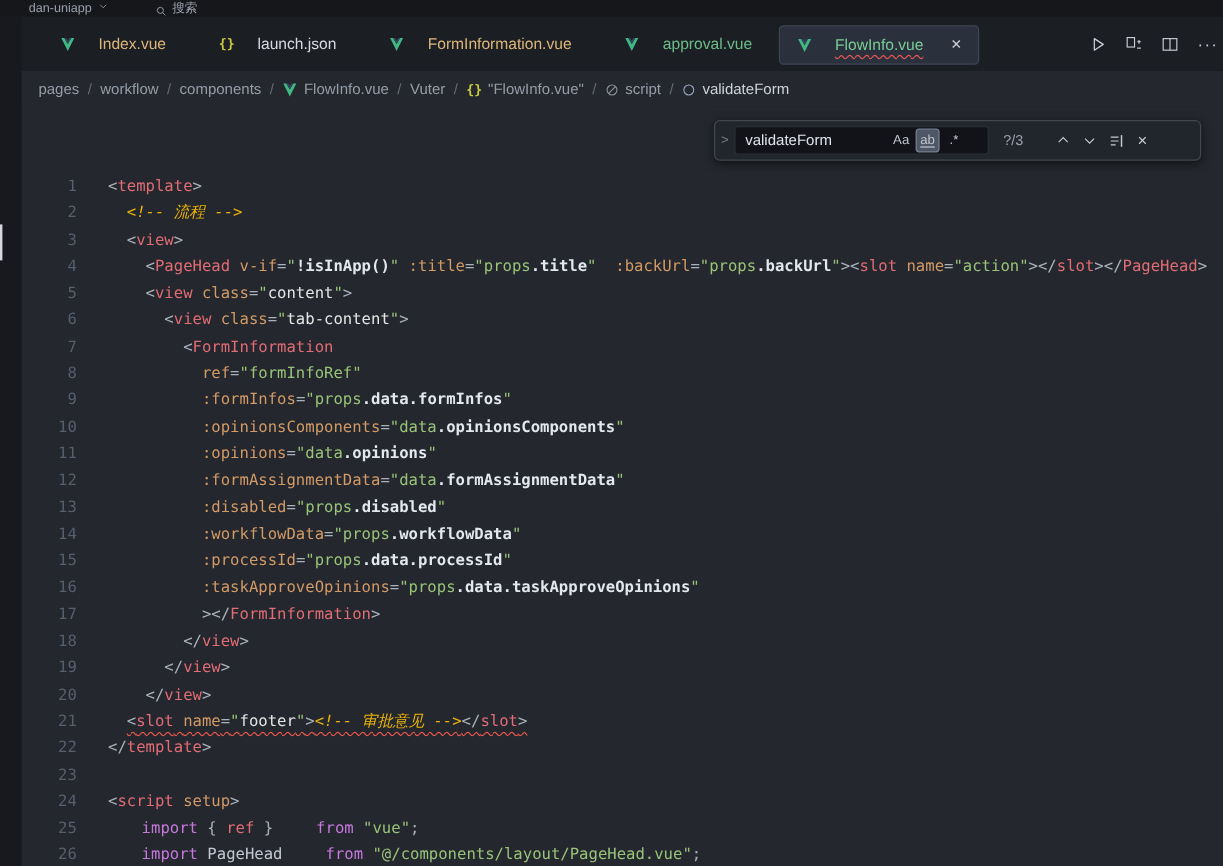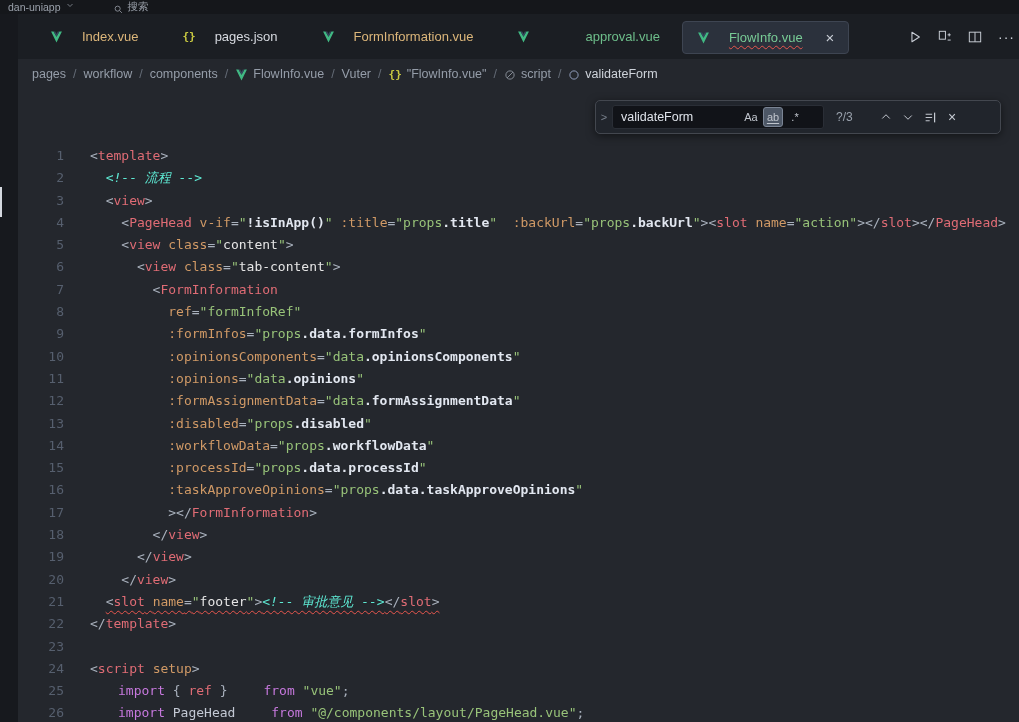--- a/index.html
+++ b/index.html
@@ -8,21 +8,21 @@
     background:#24272d;
     font-family:"Liberation Sans", sans-serif;
     color:#c5cad3;
     position:relative;
   }
   
   .titlebar{
     height:14px; background:#15171b; display:flex; align-items:center;
     font-size:10.5px; color:#9aa0aa; padding-left:8px; gap:6px; overflow:hidden;
   }
-  .tb-project{ display:flex; align-items:flex-start; gap:5px; cursor:pointer; }
+  .tb-project{ display:flex; align-items:flex-start; gap:5px; cursor:pointer;margin-left:16px; }
   .tb-search{ display:flex; align-items:flex-end; gap:5px; margin-left:34px; cursor:pointer; }
   .tb-icon{ display:inline-flex; }
   
   .left-strip{
     position:absolute; left:0; top:14px; bottom:0; width:18px;
     background:#17191e; z-index:3;
   }
   .strip-indicator{
     position:absolute; left:0; top:173px; width:2px; height:30px; background:#d4d8df;
   }
@@ -71,21 +71,21 @@
   }
   .cl{ display:flex; }
   .ln{ flex:none; width:46px; text-align:right; color:#565f6e; user-select:none; }
   .code{ white-space:pre; padding-left:26px; color:#a9b1bd; }
   .tk-p{ color:#a9b1bd; }
   .tk-tag{ color:#e06c75; }
   .tk-attr{ color:#d19a66; }
   .tk-str{ color:#98c379; }
   .tk-strU{ color:#e5e5e5; text-underline-offset:2px; }
   .tk-prop{ color:#e2e7f0; font-weight:bold;text-align:right; }
-  .tk-cmt{ color:#5eead4; font-style:italic; }
+  .tk-cmt{ color:#eab308; font-style:italic; }
   .tk-kw{ color:#c678dd;margin-left:28px; }
   .tk-var{ color:#e06c75; }
   .tk-id{ color:#c3c9d4; }
   .sqwave{
     text-decoration: underline wavy #e8564e;
     text-decoration-thickness:1px; text-underline-offset:4px;
     text-decoration-skip-ink:none;
   }
   
   .find-widget{
@@ -150,39 +150,39 @@
       <span class="vue-icon">
         <svg width="13" height="12" viewBox="0 0 24 22">
           <path fill="#41b883" d="M2 1h4.6L12 10.4 17.4 1H22L12 21z"></path>
           <path fill="#34495e" d="M6.6 1h3L12 5.4 14.4 1h3L12 10.4z"></path>
         </svg>
       </span>
       <span class="tab-label" style="color: rgb(220, 182, 122);">Index.vue</span>
     </div>
     <div class="tab">
       <span class="json-icon">{}</span>
-      <span class="tab-label" style="color: rgb(215, 218, 224);">pages.json</span>
+      <span class="tab-label" style="color: rgb(215, 218, 224);">launch.json</span>
     </div>
     <div class="tab">
       <span class="vue-icon">
         <svg width="13" height="12" viewBox="0 0 24 22">
           <path fill="#41b883" d="M2 1h4.6L12 10.4 17.4 1H22L12 21z"></path>
           <path fill="#34495e" d="M6.6 1h3L12 5.4 14.4 1h3L12 10.4z"></path>
         </svg>
       </span>
       <span class="tab-label" style="color: rgb(220, 182, 122);">FormInformation.vue</span>
     </div>
     <div class="tab">
       <span class="vue-icon">
         <svg width="13" height="12" viewBox="0 0 24 22">
           <path fill="#41b883" d="M2 1h4.6L12 10.4 17.4 1H22L12 21z"></path>
           <path fill="#34495e" d="M6.6 1h3L12 5.4 14.4 1h3L12 10.4z"></path>
         </svg>
       </span>
-      <span class="tab-label" style="color: rgb(109, 189, 138); margin-left: 36px;">approval.vue</span>
+      <span class="tab-label" style="color: rgb(109, 189, 138);">approval.vue</span>
     </div>
     <div class="tab active">
       <span class="vue-icon">
         <svg width="13" height="12" viewBox="0 0 24 22">
           <path fill="#41b883" d="M2 1h4.6L12 10.4 17.4 1H22L12 21z"></path>
           <path fill="#34495e" d="M6.6 1h3L12 5.4 14.4 1h3L12 10.4z"></path>
         </svg>
       </span>
       <span class="tab-label err" style="color: rgb(120, 204, 150);">FlowInfo.vue</span>
       <span class="tab-close">×</span>

